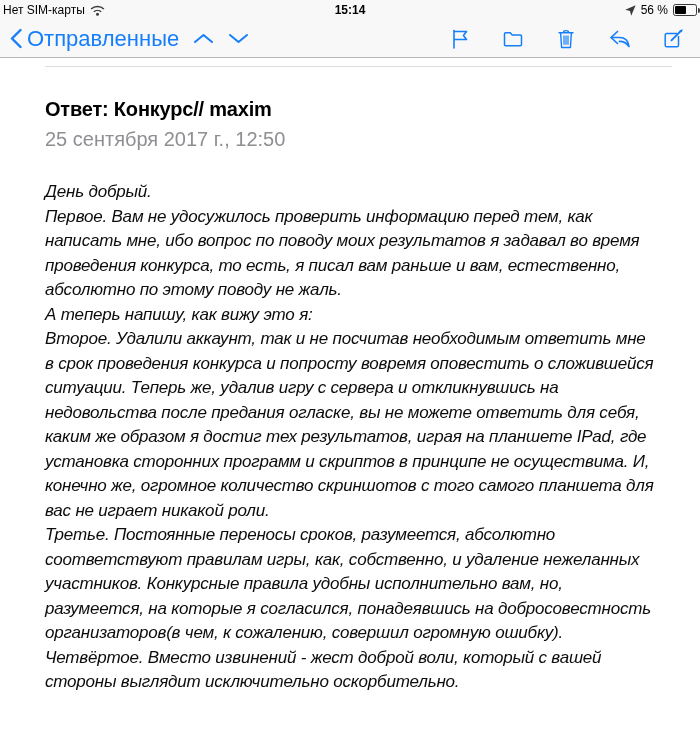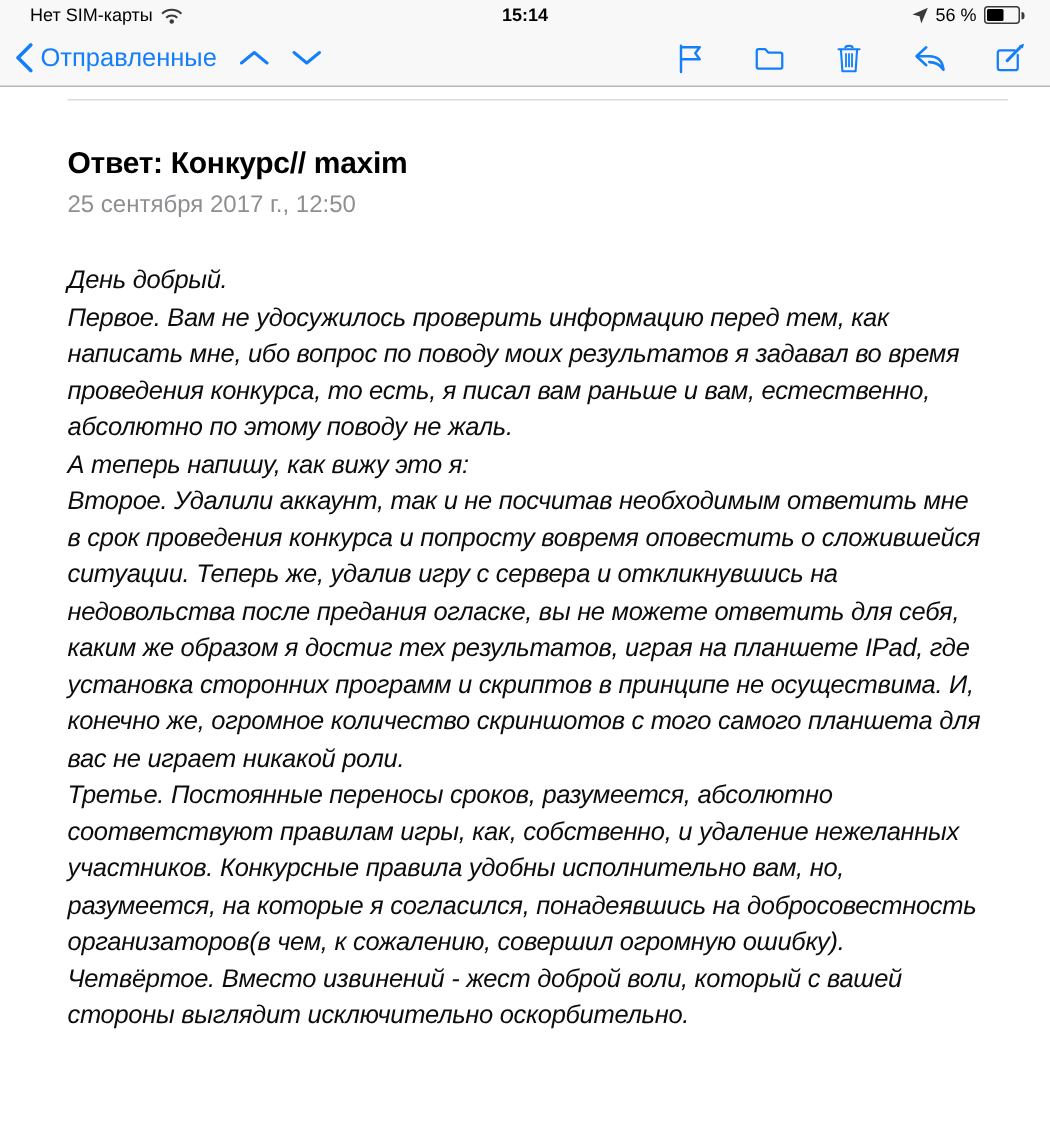--- a/index.html
+++ b/index.html
@@ -1,48 +1,48 @@
 <!DOCTYPE html>
 <html style="--accent: #157efa;"><head>
 <meta charset="utf-8">
 <style>
   :root{ --accent:#157efa; --navbg:#f8f8f8; --divider:#dcdcdc; --gray:#8e8e93; --ink:#0a0a0a; }
   html,body{margin:0;padding:0;}
   body{ width:700px; height:749px; background:#fff; font-family:"Liberation Sans", sans-serif; color:var(--ink); }
   .screen{ width:700px; height:749px; overflow:hidden; position:relative; background:#fff; }
 
   
-  .status-bar{ height:20px; background:var(--navbg); display:flex; align-items:center; justify-content:space-between; padding:0 20px; font-size:12px; color:#000; position:relative; }
+  .status-bar{ height:20px; background:var(--navbg); display:flex; align-items:center; justify-content:space-between; padding:0 3px; font-size:12px; color:#000; position:relative; }
   .sb-left{ display:flex; align-items:center; gap:5px; }
   .sb-center{ position:absolute; left:0; right:0; text-align:center; font-weight:bold; pointer-events:none; }
   .sb-right{ display:flex; align-items:center; gap:5px; }
   .battery-shell{ position:relative; width:22px; height:10px; border:1px solid #3a3a3a; border-radius:2.5px; display:inline-block; }
   .battery-fill{ position:absolute; left:1px; top:1px; bottom:1px; width:50%; background:#000; border-radius:1px; }
   .battery-nub{ position:absolute; right:-4px; top:2.5px; width:2.5px; height:5px; background:#3a3a3a; border-radius:0 2px 2px 0; }
 
   
   .nav-bar{ height:37px; background:var(--navbg); border-bottom:1px solid #b6b6b6; display:flex; align-items:center; justify-content:space-between; padding:0 16px 0 10px; }
   .nav-left{ display:flex; align-items:center; gap:14px; }
   .nav-bar button{ background:none; border:none; padding:0; margin:0; cursor:pointer; color:var(--accent); display:flex; align-items:center; }
-  .back-button{ gap:5px; font-size:17px; font-family:"Liberation Sans", sans-serif; }
+  .back-button{ gap:5px; font-size:22px; font-family:"Liberation Sans", sans-serif; }
   .back-label{ color:var(--accent); }
   .updown{ margin-left:8px; }
   .nav-right{ display:flex; align-items:center; gap:31px; }
   .nav-right svg{ display:block; }
 
   
   .content{ padding:0 45px; }
   .recipient-row{ margin-top:34px; height:28px; display:flex; align-items:center; font-size:16px; position:relative; }
   .to-label{ color:#000; margin-right:7px; }
   .recipient-link{ color:var(--accent); text-decoration:none; margin-right:6px; }
   .avatar{ position:absolute; right:-12px; top:0px; width:27px; height:27px; border-radius:50%; background:#d5d5da; overflow:hidden; display:block; }
   .header-divider{ height:1px; background:var(--divider); margin:8px -17px 0 0; }
 
   .subject{ margin-top:31px; font-size:20px; font-weight:bold; letter-spacing:-0.2px; color:#000; }
-  .date{ margin-top:7px; font-size:16px; color:var(--gray); }
+  .date{ margin-top:7px; font-size:20px; color:var(--gray); }
 
   .body-text{ margin-top:29px; font-size:17px; line-height:24.5px; letter-spacing:-0.2px; color:#0c0c0c;font-style:italic; }
   .body-text p{ margin:0; }
 </style>
 </head>
 <body>
 
 <div class="screen">
 
   <div class="status-bar">

